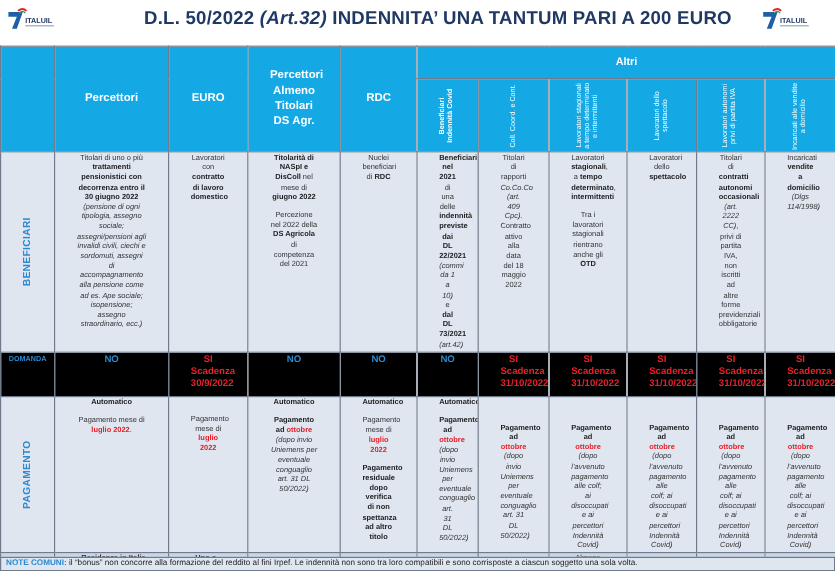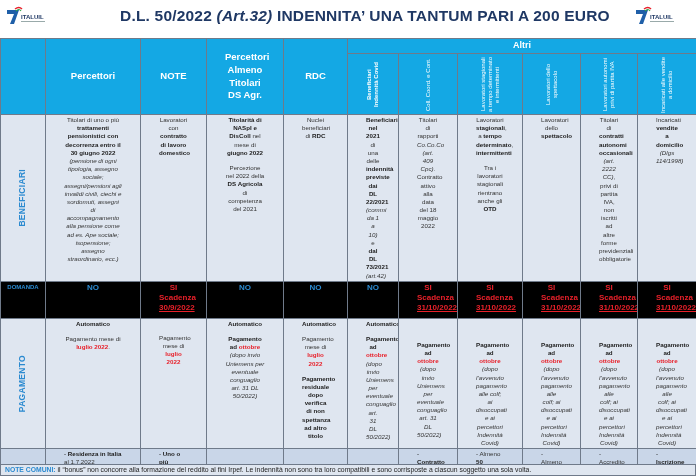--- a/index.html
+++ b/index.html
@@ -7,35 +7,35 @@
   .header{position:absolute;left:0;top:0;width:560px;height:38px;background:#fff}
   .logo{position:absolute;top:6px;width:44px;height:22px}
   .logo-left{left:5px}
   .logo-right{left:634px}
   .title{position:absolute;left:120px;top:7px;font-size:15.5px;font-weight:bold;color:#1f3864;white-space:nowrap;letter-spacing:0.2px}
   .title i{font-style:italic;color:#1f3864}
   table{position:absolute;left:0;top:38px;border-collapse:collapse;table-layout:fixed;width:696px}
   td,th{border:1px solid #6f7a8a;vertical-align:top;font-size:6.2px;line-height:1.32;color:#333;text-align:center;padding:1px 18px;overflow:hidden}
   .hdr th{background:#14a8e4;color:#fff;font-weight:bold;vertical-align:middle}
   .hdr .main{font-size:9.5px;line-height:1.35}
-  .hdr .altri{font-size:9px;height:15px;padding:0}
+  .hdr .altri{font-size:9px;height:27px;padding:0}
   .vert{height:61px;padding:0}
   .vert div{writing-mode:vertical-rl;transform:rotate(180deg);margin:0 auto;font-size:6px;line-height:1.15;font-weight:normal;height:57px;text-align:center;display:block}
   .vert div.bold{font-weight:bold}
   .rowlabel{background:#c9d6e8;vertical-align:middle;padding:0}
   .rowlabel .rl{writing-mode:vertical-rl;transform:rotate(180deg);color:#2b8ad0;font-weight:bold;font-size:8.5px;margin:0 auto;letter-spacing:0.3px}
   .rowlabel .hl{color:#2b8ad0;font-weight:bold;font-size:6px}
   .rowlabel .note{font-style:italic;font-weight:normal;font-size:7px}
   .ben td{background:#dfe6f0;height:105px}
   .dom td{background:#000000;height:37px;vertical-align:top;font-weight:bold;font-size:8px;line-height:1.25}
   .pag td{background:#dfe6f0;height:112px}
   .req td{background:#c9d6e8;height:98px;text-align:left}
   .no{color:#2b8ad0}
   .si{color:#e8202a}
-  .si .u{text-decoration:underline}
+  .si .u{}
   .red{color:#e8202a;font-weight:bold}
   b{font-weight:bold;color:#222}
   i{font-style:italic}
   .gap{display:block;height:7px}
   .note-bar{position:absolute;left:0;top:464px;width:696px;height:12px;background:#dfe6f0;border:1px solid #6f7a8a;font-size:6.8px;line-height:10px;padding-left:4px;color:#222;white-space:nowrap;overflow:hidden}
   .note-bar .nl{color:#2b8ad0;font-weight:bold}
 </style>
 </head>
 <body>
 
@@ -68,21 +68,21 @@
       <col style="width:59px">
       <col style="width:65px">
       <col style="width:58px">
       <col style="width:57px">
       <col style="width:59px">
   </colgroup>
   <tbody>
       <tr class="hdr">
     <th rowspan="2"></th>
     <th rowspan="2" class="main">Percettori</th>
-    <th rowspan="2" class="main">NOTE</th>
+    <th rowspan="2" class="main">EURO</th>
     <th rowspan="2" class="main">
       <div>Percettori</div>
           <div>Almeno</div>
           <div>Titolari</div>
           <div>DS Agr.</div>
     </th>
     <th rowspan="2" class="main">RDC</th>
     <th colspan="6" class="altri">Altri</th>
   </tr>
   <tr class="hdr">

